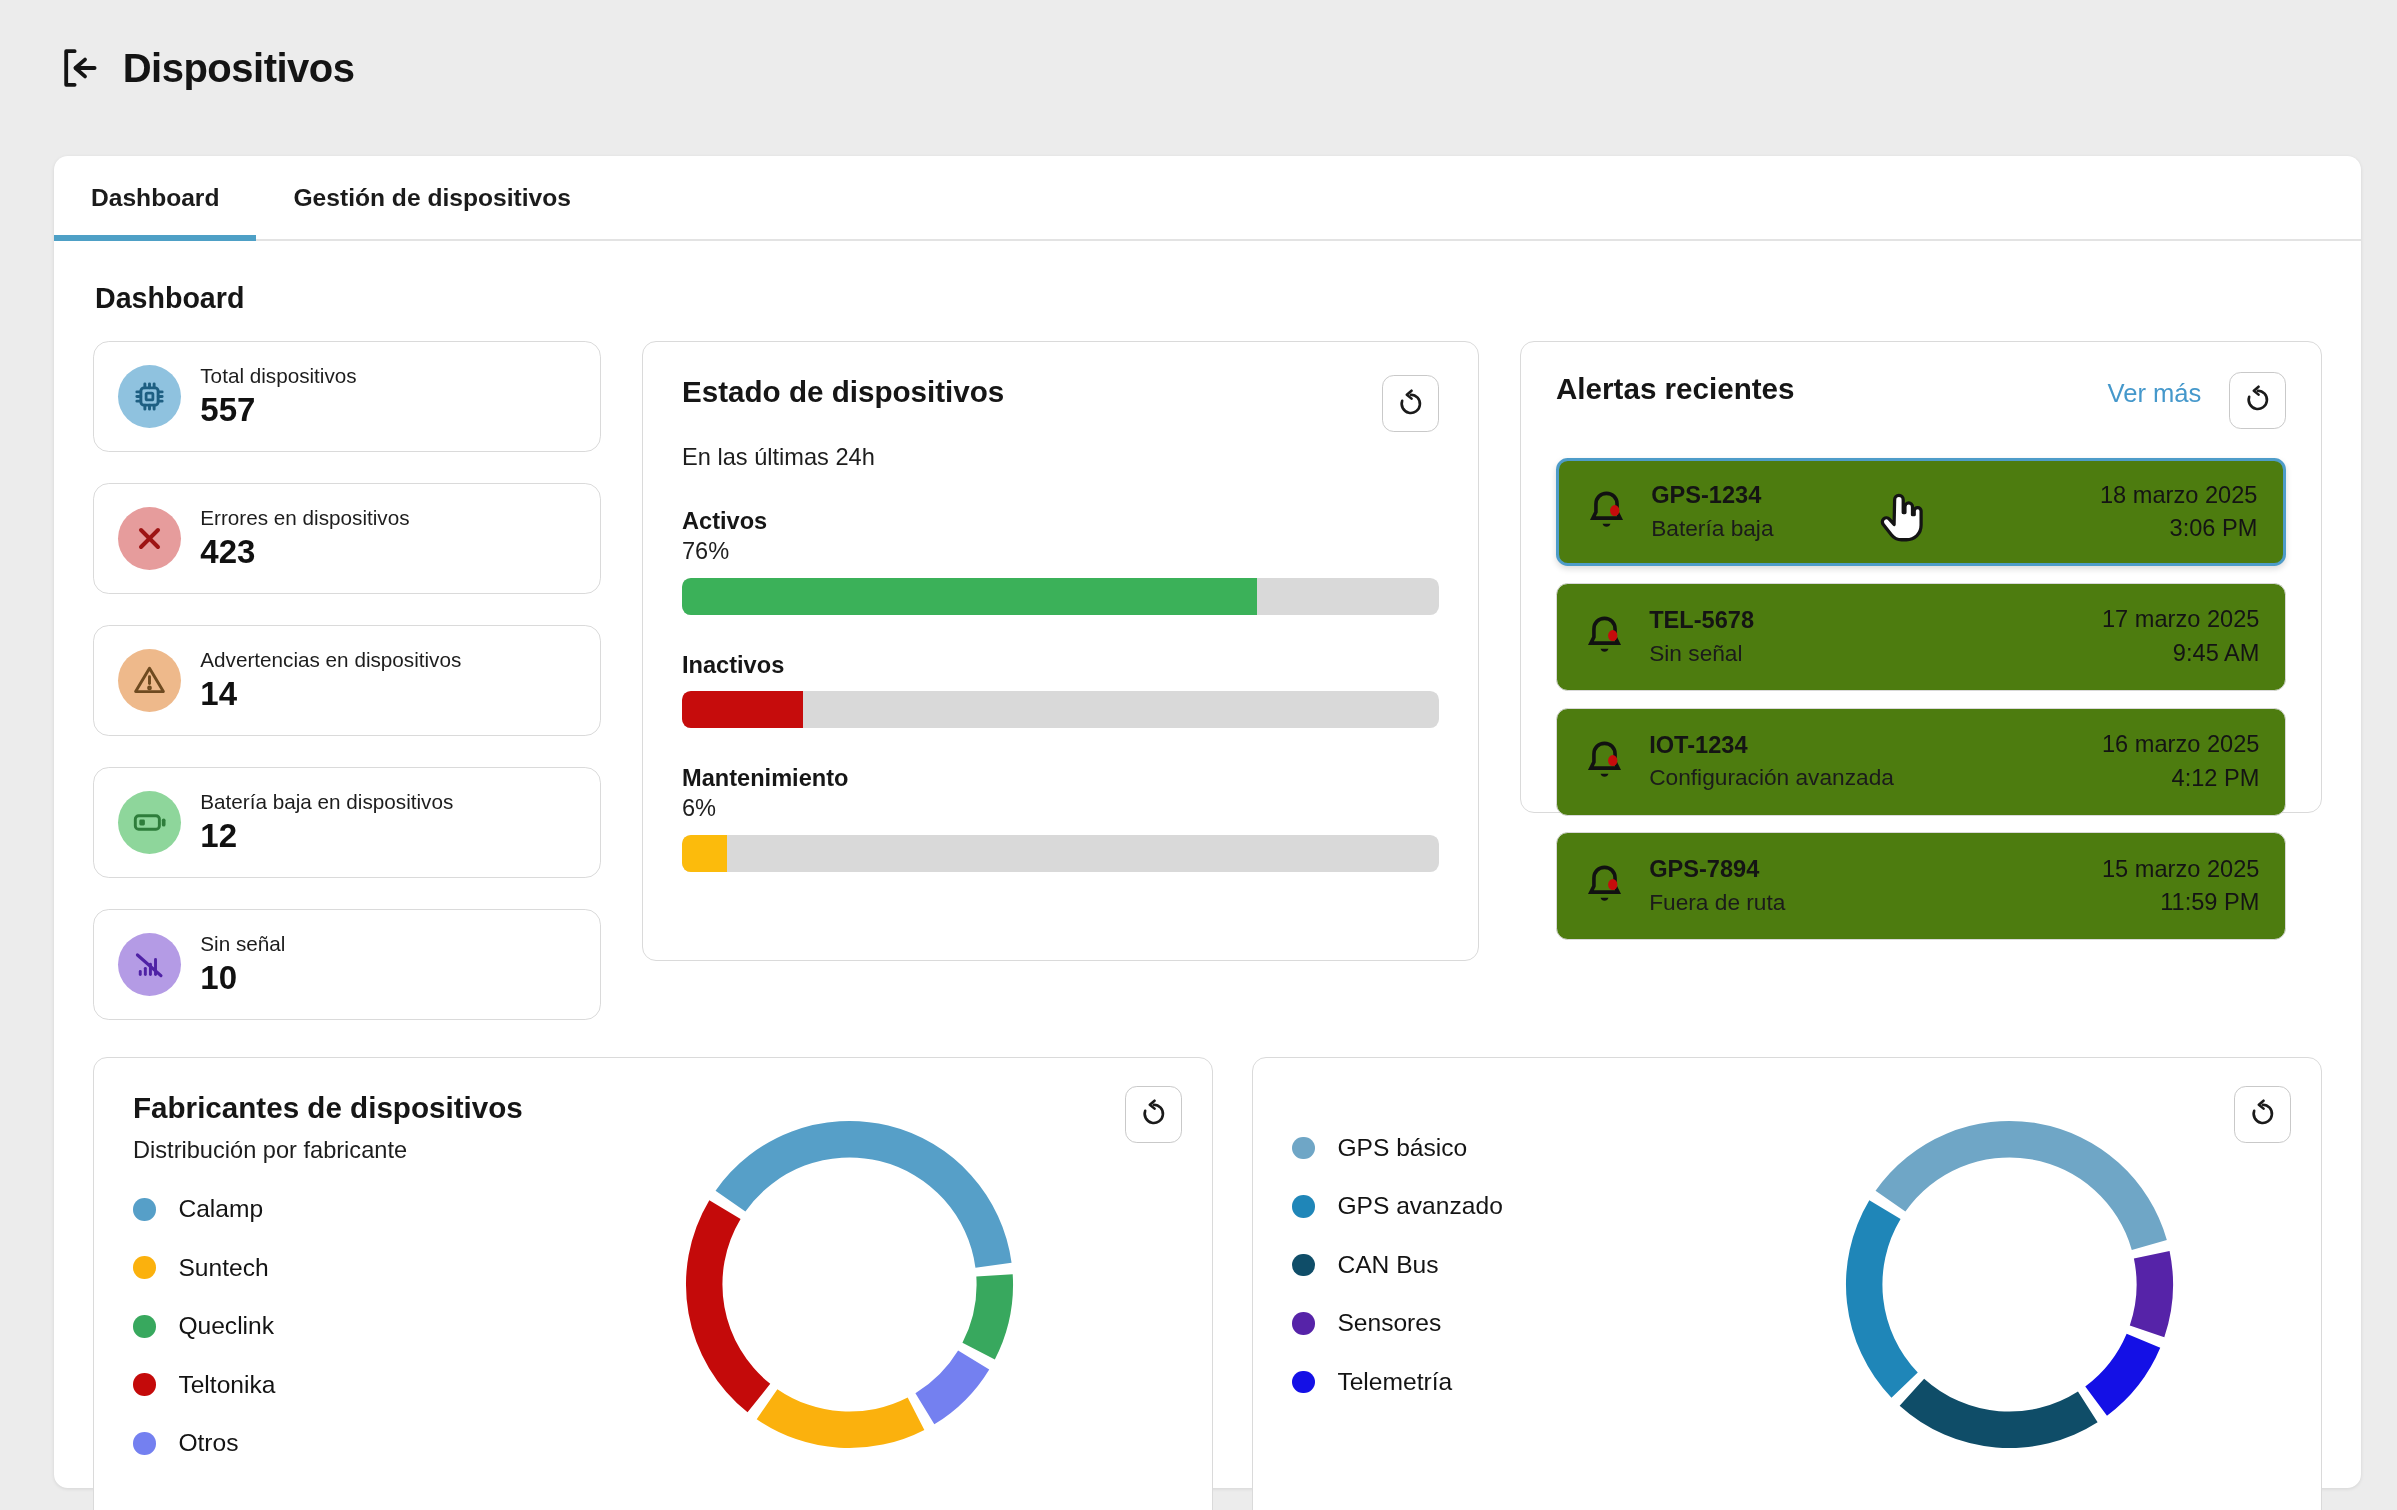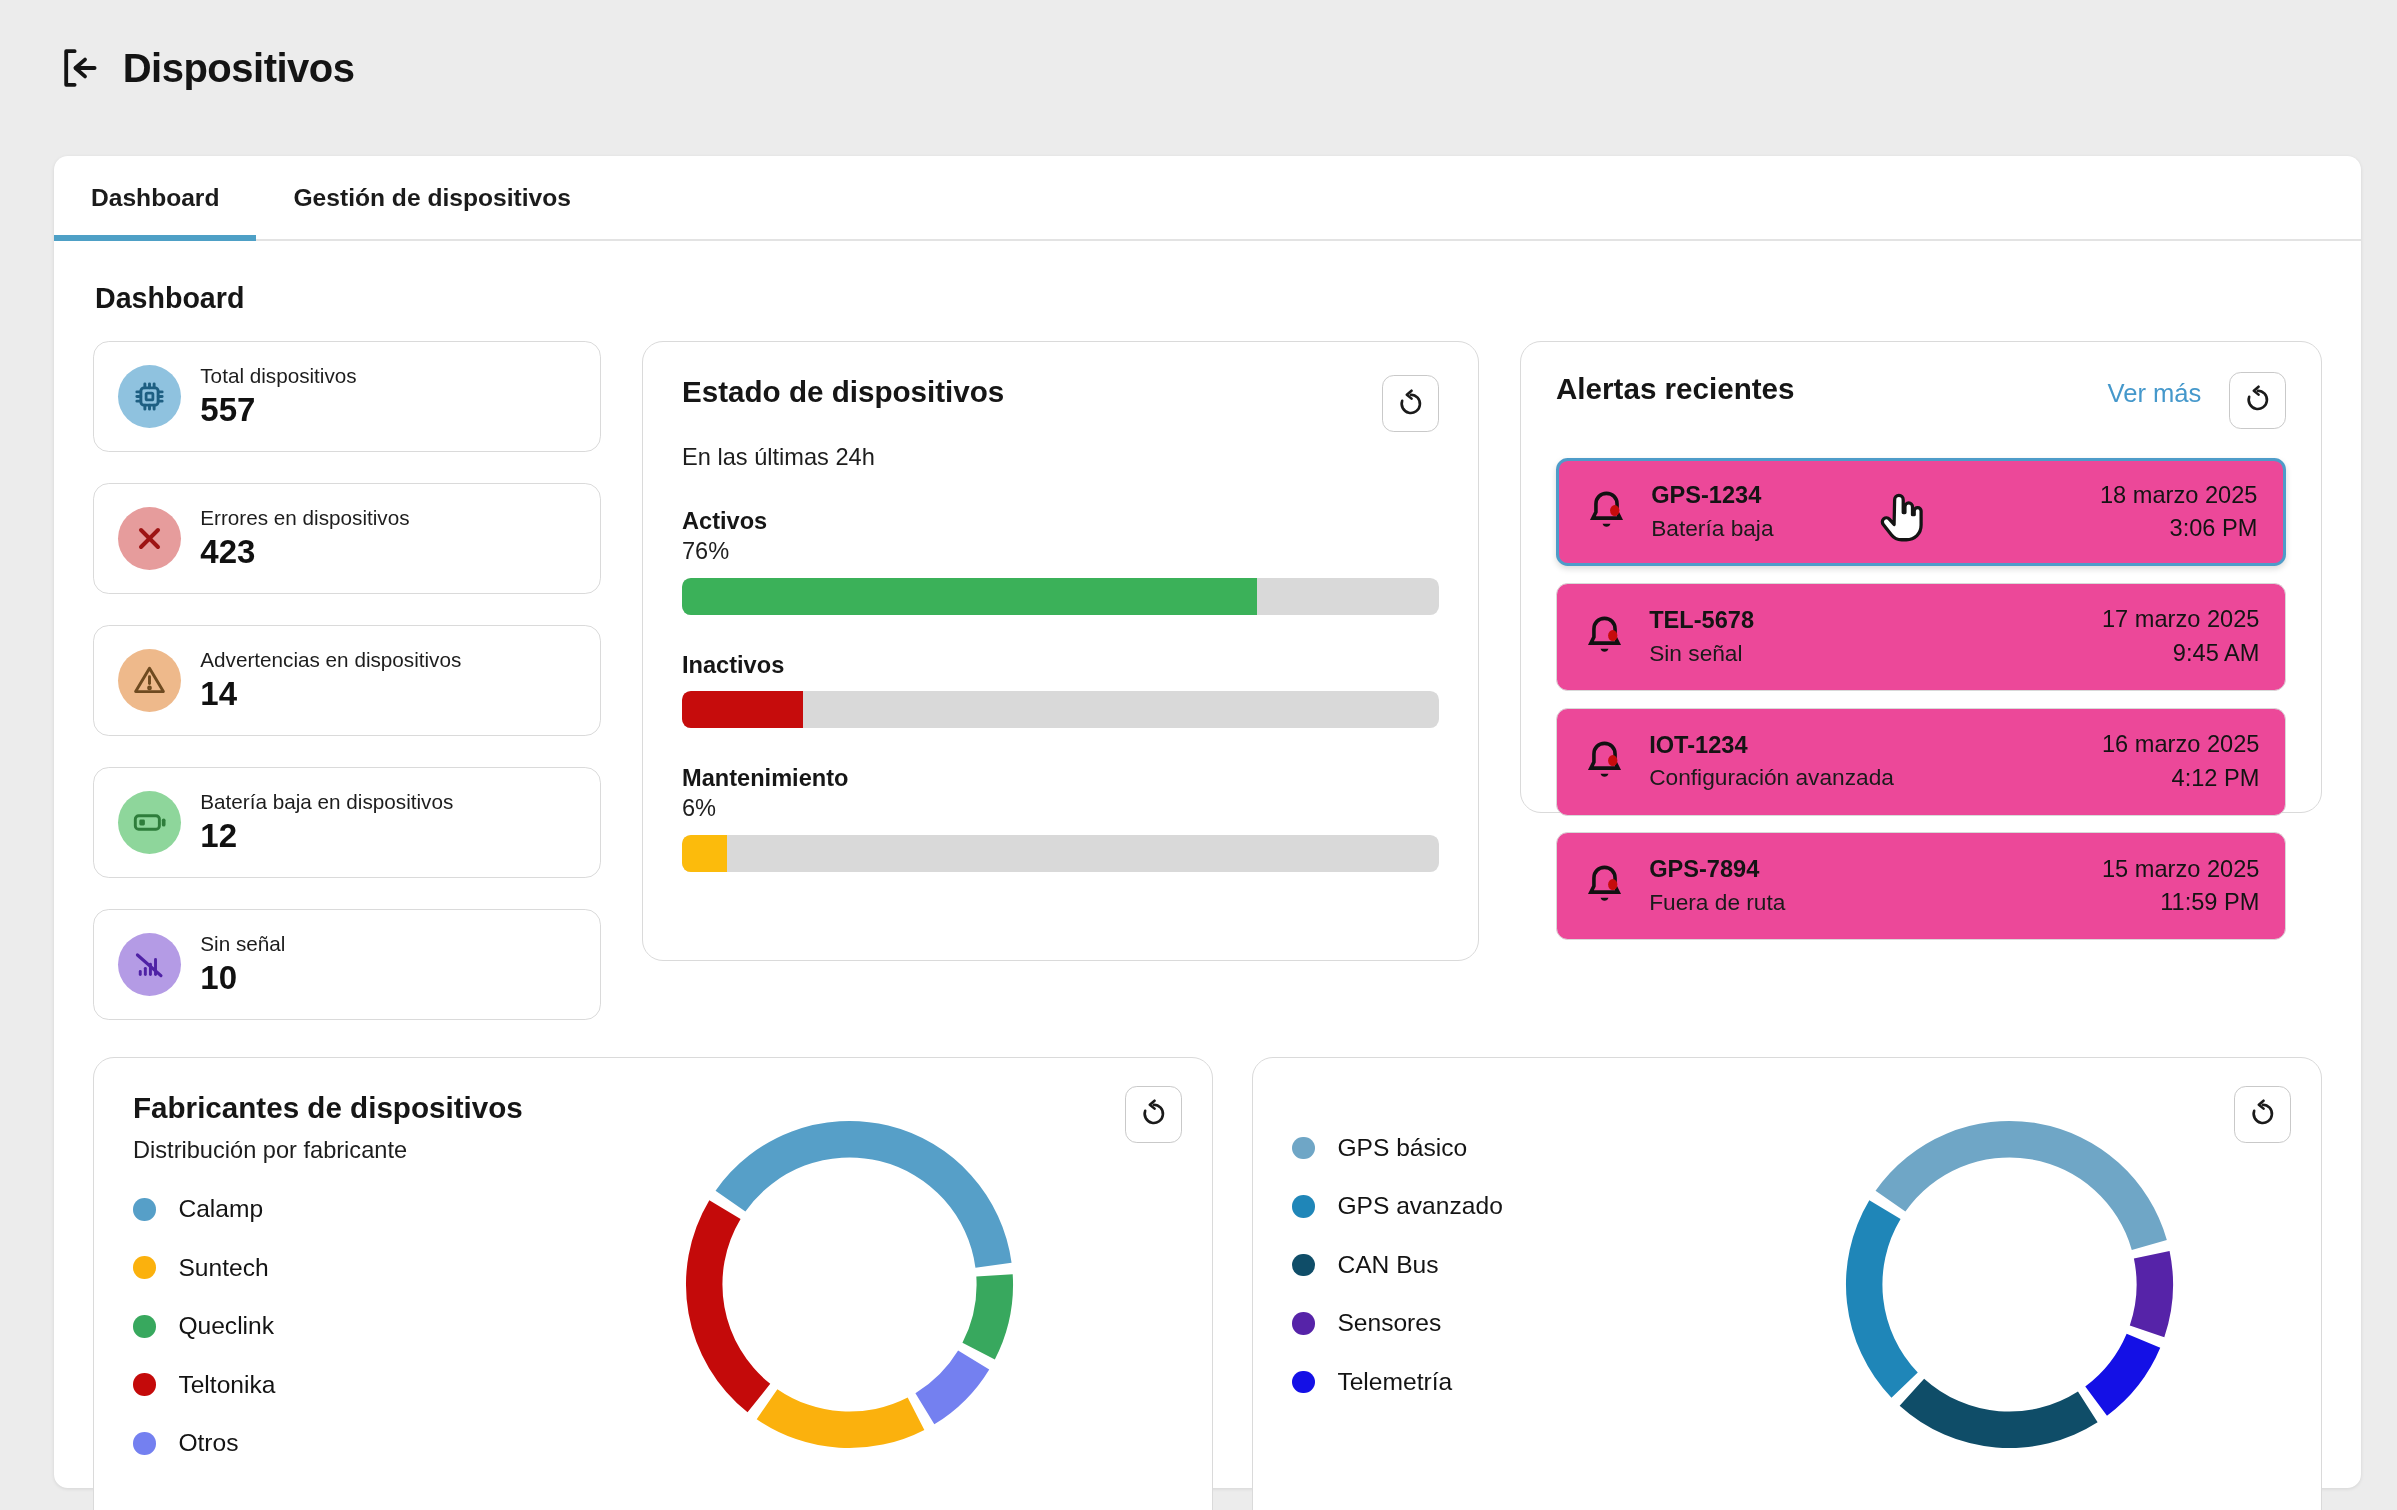--- a/index.html
+++ b/index.html
@@ -34,42 +34,42 @@
 
   
   .stats-col{display:flex;flex-direction:column;gap:31px;}
   .stat-card{height:111px;border:1.5px solid #DADADA;border-radius:15.8px;background:#fff;
     display:flex;align-items:center;gap:19.7px;padding-left:23.6px;box-sizing:border-box;}
   .stat-icon{width:63px;height:63px;border-radius:50%;display:flex;align-items:center;justify-content:center;flex:0 0 auto;}
   .stat-icon svg{width:37px;height:37px;display:block;}
   .stat-label{font-size:20.7px;color:#1d1d1d;}
   .stat-value{font-size:33px;font-weight:700;margin-top:3.9px;color:#111;}
 
-  .panel{border:1.5px solid #DADADA;border-radius:21px;background:#fff;box-sizing:border-box;}
+  .panel{border:1.5px solid #DADADA;border-radius:14px;background:#fff;box-sizing:border-box;}
   .panel-header{display:flex;align-items:flex-start;}
   .panel-title{font-size:29.6px;font-weight:600;color:#161616;flex:1;}
   .refresh-btn{width:57px;height:57px;border:1.5px solid #C9C9C9;border-radius:11.8px;background:#fff;
     display:flex;align-items:center;justify-content:center;cursor:pointer;padding:0;flex:0 0 auto;}
   .refresh-btn svg{width:29.6px;height:29.6px;display:block;}
 
   
   .estado-panel{height:620px;padding:33px 39px;}
   .estado-sub{font-size:23.6px;margin-top:11.8px;color:#1d1d1d;}
   .bar-group{margin-top:37px;}
   .bar-group:first-of-type{margin-top:31.5px;}
   .bar-label{font-size:23.6px;font-weight:600;color:#161616;}
   .bar-pct{font-size:23.6px;margin-top:3px;color:#1d1d1d;}
   .bar-track{margin-top:12.8px;height:37px;border-radius:8.9px;background:#D9D9D9;overflow:hidden;}
   .bar-fill{height:100%;}
 
   
   .alerts-panel{height:472px;padding:29.6px 35px;}
   .alerts-link{font-size:25.6px;font-weight:500;margin:7.9px 27.6px 0 0;cursor:pointer;}
   .alert-list{margin-top:29.6px;display:flex;flex-direction:column;gap:16.7px;}
-  .alert-item{height:108px;border:1.5px solid #D9D9D9;border-radius:11.8px;background:#ec4899;
+  .alert-item{height:108px;border:1.5px solid #D9D9D9;border-radius:11.8px;background:#4d7c0f;
     display:flex;align-items:center;gap:23.6px;padding:13.8px 25.6px;box-sizing:border-box;cursor:pointer;}
   .alert-item.highlighted{border:3px solid #4E9CC9;box-shadow:0 3px 5.9px rgba(0,0,0,.14);}
   .bell{flex:0 0 auto;}
   .bell svg{width:43px;height:48px;display:block;}
   .alert-texts{flex:1;}
   .alert-device{font-size:23.6px;font-weight:600;color:#141414;}
   .alert-msg{font-size:22.7px;margin-top:5.9px;color:#1b1b1b;}
   .alert-when{text-align:right;font-size:23.6px;line-height:1.42;color:#141414;}
 
   

